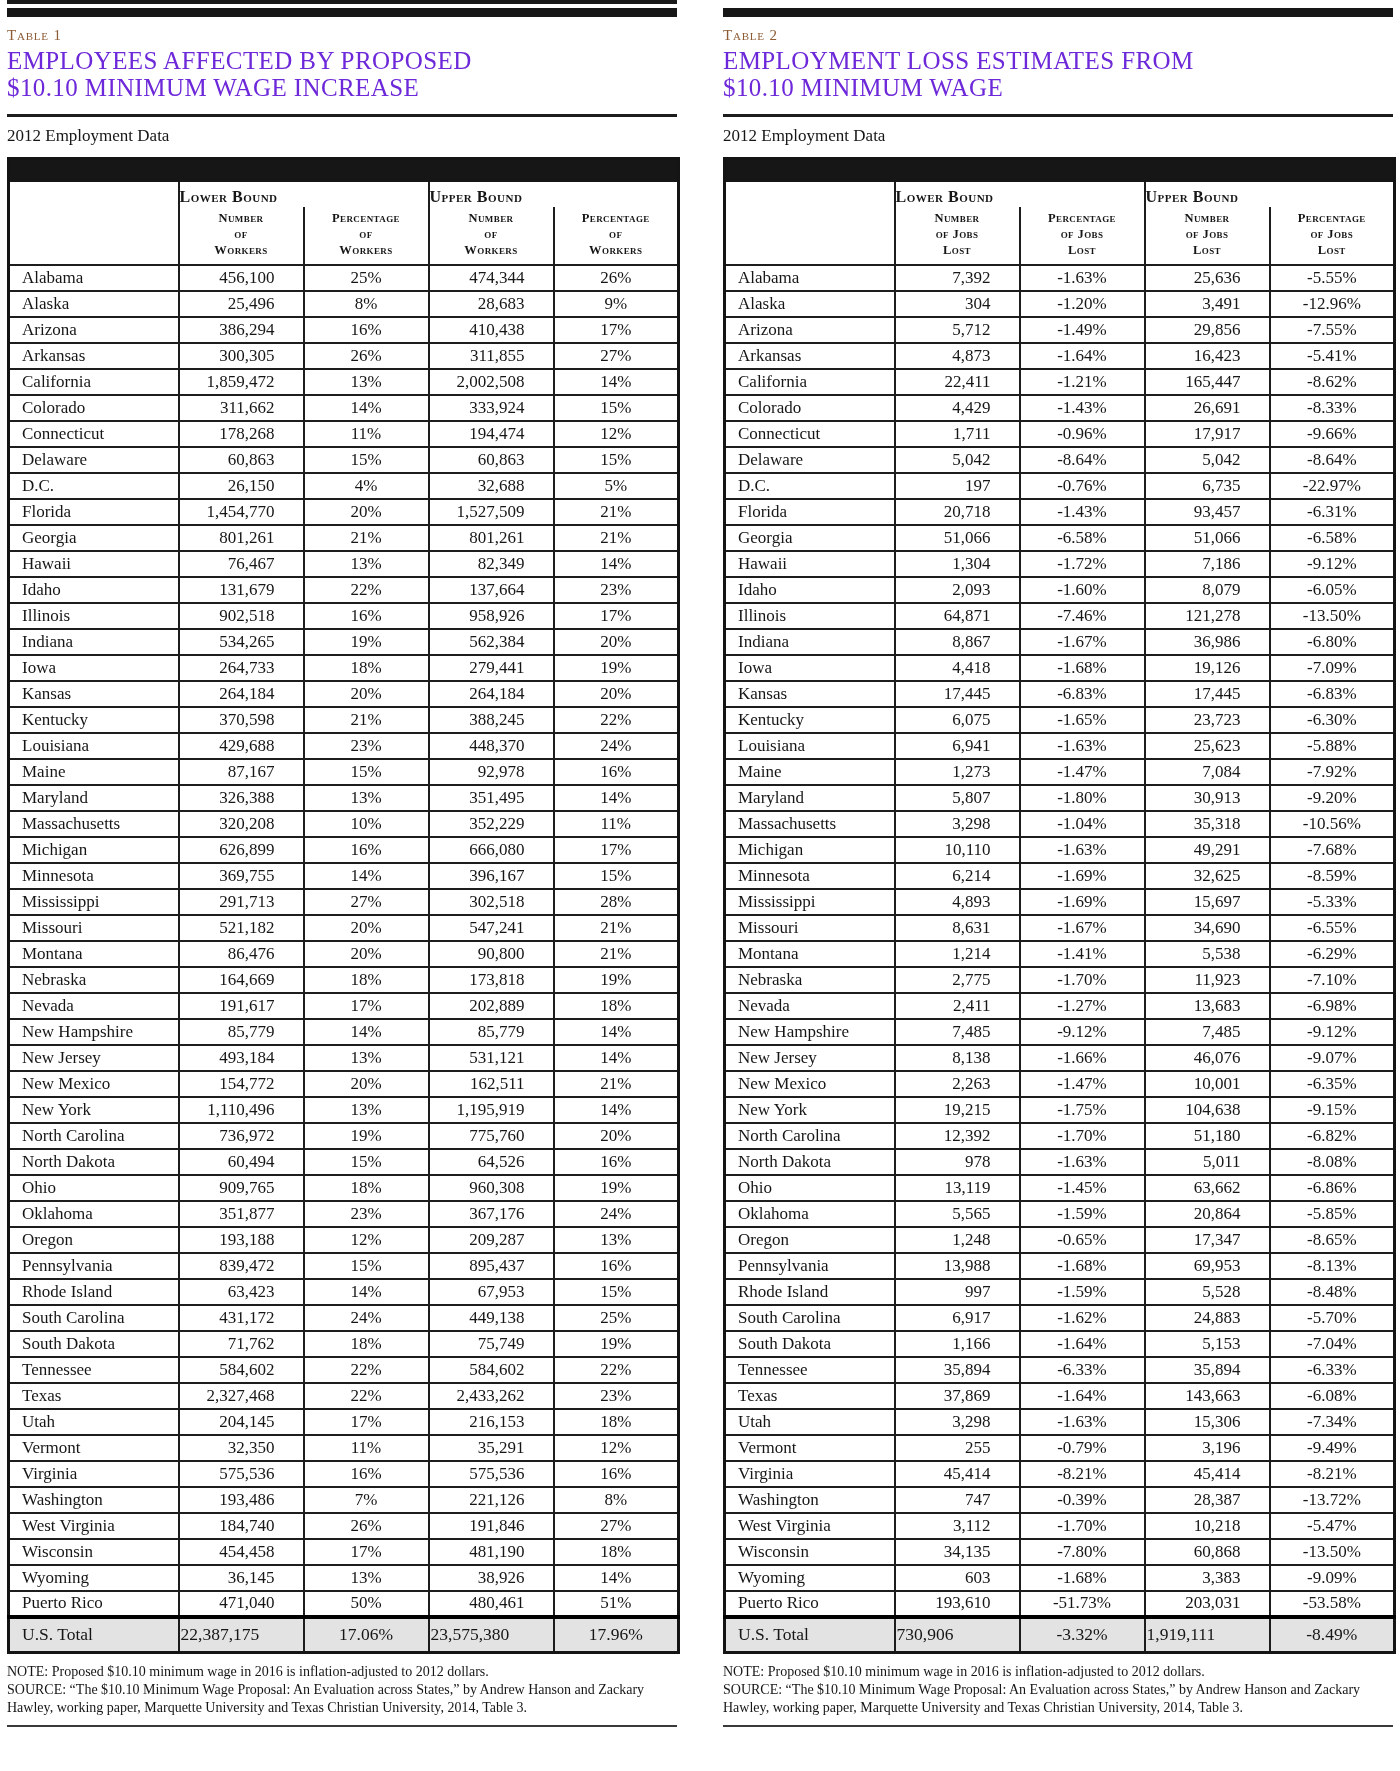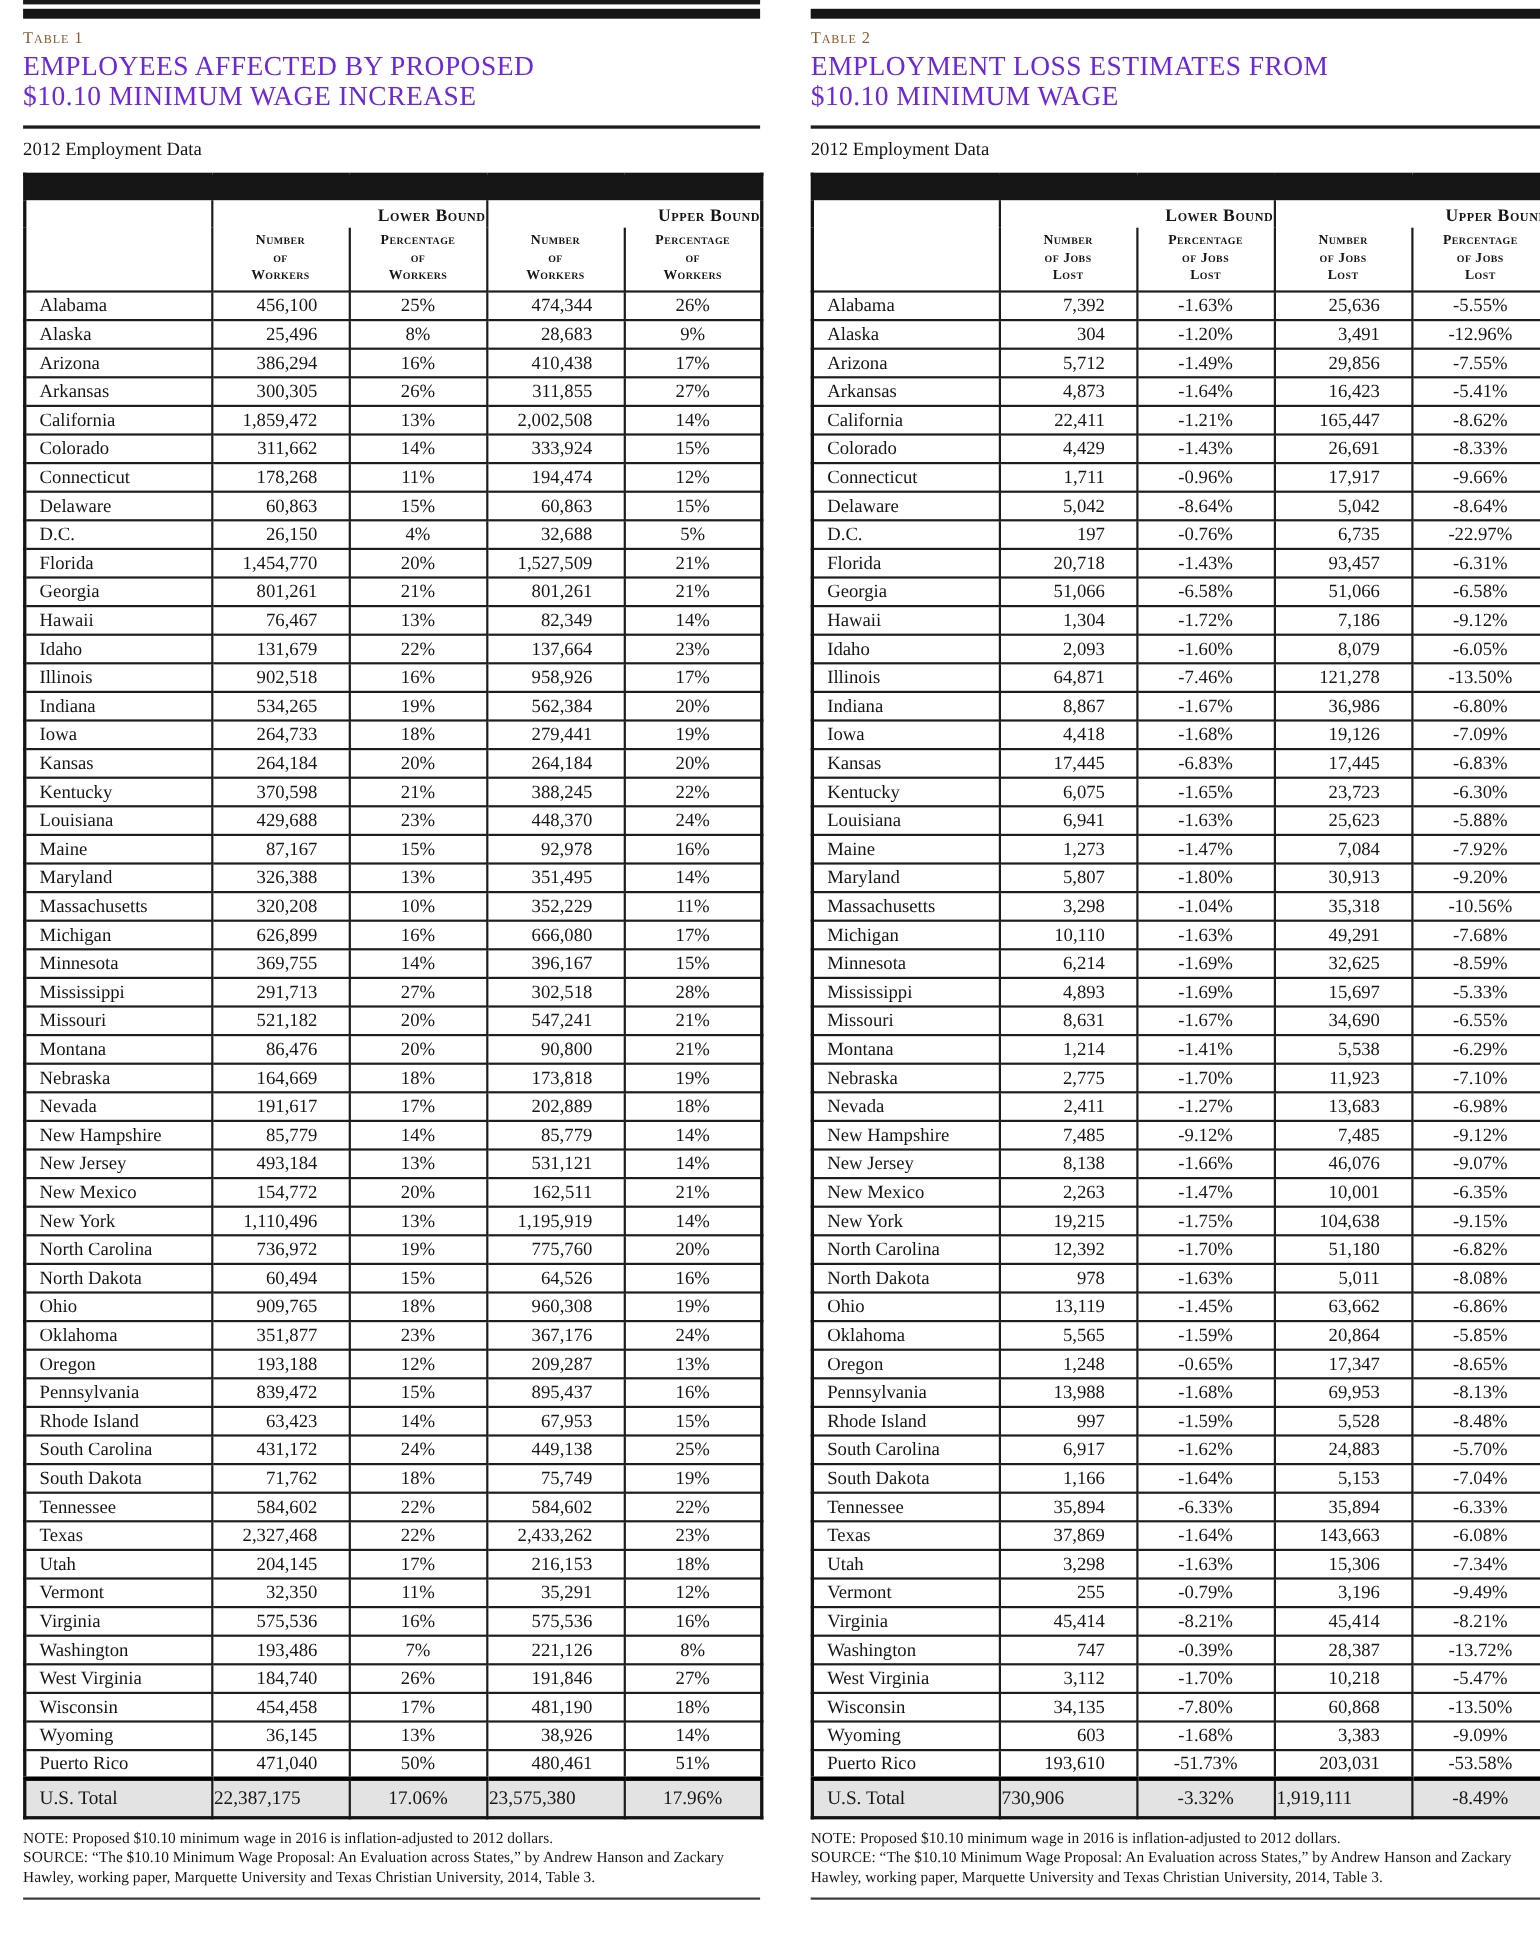--- a/index.html
+++ b/index.html
@@ -1,20 +1,20 @@
 <!DOCTYPE html>
 <html><head>
 <meta charset="utf-8">
 <style>
   html,body{margin:0;padding:0;}
   body{
     width:1400px;height:1771px;background:#ffffff;overflow:hidden;
     font-family:"Liberation Serif","DejaVu Serif",serif;color:#161616;
   }
-  .page{display:flex;padding:0 21px;gap:46px;}
+  .page{display:flex;padding:0 7px;gap:46px;}
   .col{width:670px;flex:0 0 670px;}
   .artifact{height:4px;background:#1a1a1a;margin-bottom:4px;}
   .bar-spacer{height:8px;}
   .top-bar{height:9px;background:#161616;}
   .table-tag{
     margin-top:9px;font-size:15px;line-height:18px;font-variant:small-caps;
     letter-spacing:0.8px;color:#8d5b33;
   }
   .doc-title{
     margin:3px 0 0 0;font-size:25px;line-height:27px;font-weight:normal;
@@ -25,21 +25,21 @@
   .subtitle{margin-top:9px;font-size:17px;line-height:20px;}
   table{
     margin-top:11px;border-collapse:collapse;table-layout:fixed;width:670px;
     border:3px solid #141414;
   }
   th,td{box-sizing:border-box;}
   .bar-row th{background:#161616;height:23px;padding:0;border:0;}
   .group-row th{
     border-bottom:none;border-top:none;padding:5px 0 0 0;
     font-variant:small-caps;font-weight:bold;font-size:16px;line-height:20px;
-    letter-spacing:0.5px;text-align:right;
+    letter-spacing:0.5px;text-align:left;
   }
   .group-row th.corner{border-left:none;}
   .sub-row th{
     border-top:none;padding:3px 2px 6px 2px;font-variant:small-caps;
     font-weight:bold;font-size:12.5px;line-height:16px;letter-spacing:0.4px;
     text-align:center;white-space:pre-line;vertical-align:top;
   }
   .sub-row th.corner2{border-left:none;}
   th{border:2px solid #1d1d1d;}
   tbody td{

